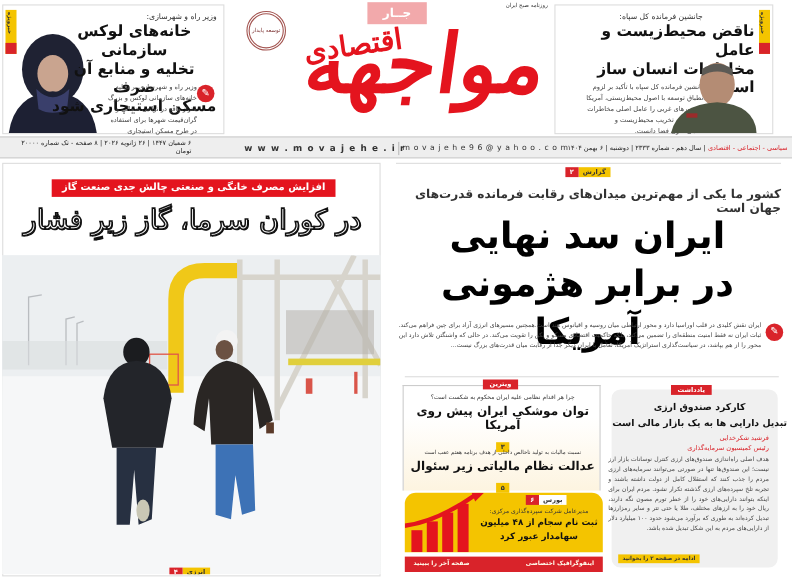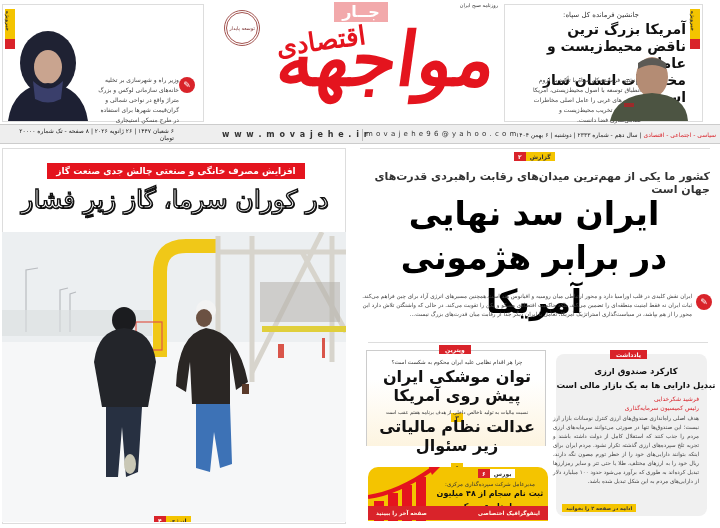--- a/index.html
+++ b/index.html
@@ -35,41 +35,48 @@
       <div class="num"></div>
     </div>
     <div class="abs" style="left:0;bottom:0;width:90px;height:100px;overflow:hidden">
       <svg width="90" height="100" viewBox="0 0 90 100">
         <ellipse cx="45" cy="42" rx="28" ry="32" fill="#1f2233"></ellipse>
         <ellipse cx="45" cy="46" rx="14" ry="17" fill="#c9a48f"></ellipse>
         <path d="M5 100 Q10 65 45 62 Q80 65 85 100 Z" fill="#1d2033"></path>
         <path d="M30 60 Q45 75 60 60 L58 78 Q45 85 32 78 Z" fill="#3a3f6b"></path>
       </svg>
     </div>
+    <div class="abs rtl" style="right:6px;top:6px;width:150px">
+      <div class="kicker">وزیر راه و شهرسازی:</div>
+      <div class="head-b center" style="margin-top:2px">
+        <div>خانه‌های لوکس سازمانی</div>
+        <div>تخلیه و منابع آن صرف</div>
+        <div>مسکن استیجاری شود</div>
+      </div>
+    </div>
     <div class="abs redbadge" style="left:176px;top:72px">✎</div>
     <div class="abs rtl lead" style="left:90px;top:70px;width:86px">وزیر راه و شهرسازی بر تخلیه خانه‌های سازمانی لوکس و بزرگ متراژ واقع در نواحی شمالی و گران‌قیمت شهرها برای استفاده در طرح مسکن استیجاری به‌منظور تأمین مسکن مستاجرها تاکید کرد.</div>
   </div>
 
   <div class="abs" style="left:206px;top:0;width:296px;height:122px">
     <div class="abs" style="left:18px;top:10px;width:36px;height:36px;border-radius:50%;border:3px double #a35450;display:flex;align-items:center;justify-content:center;font-size:5px;color:#7a2f2f;text-align:center">توسعه پایدار</div>
-    <div class="abs" style="left:128px;top:2px;width:54px;height:20px;background:#f2a9ab;color:#fff;font-weight:bold;font-size:16px;text-align:center;line-height:20px">جــار</div>
+    <div class="abs" style="left:128px;top:2px;width:54px;height:20px;background:#f2a9ab;color:#fff;font-weight:bold;font-size:11px;text-align:center;line-height:20px">جــار</div>
     <div class="abs" style="right:4px;top:2px;font-size:5px;color:#333">روزنامه صبح ایران</div>
     <div class="logo-big" style="right:6px;top:14px;font-size:74px;line-height:90px;letter-spacing:-4px;transform:skewX(-8deg)">مواجهه</div>
     <div class="logo-big" style="left:70px;top:26px;font-size:26px;transform:rotate(-8deg)">اقتصادی</div>
   </div>
 
   <div class="topbox" style="left:504px;width:199px">
     <div class="sidetag" style="right:2px;top:4px">
       <div style="writing-mode:vertical-rl;font-size:5px;font-weight:bold;color:#333;padding-top:2px">خبرویژه</div>
       <div class="num"></div>
     </div>
     <div class="abs rtl" style="right:16px;top:6px;width:170px">
       <div class="kicker center">جانشین فرمانده کل سپاه:</div>
       <div class="head-b" style="margin-top:2px">
-        <div>آمریکا بزرگ ترین</div>
         <div>ناقض محیط‌زیست و عامل</div>
         <div>مخاطرات انسان ساز است</div>
       </div>
     </div>
     <div class="abs redbadge" style="left:138px;top:75px">✎</div>
     <div class="abs rtl lead" style="left:28px;top:70px;width:108px">جانشین فرمانده کل سپاه با تأکید بر لزوم انطباق توسعه با اصول محیط‌زیستی، آمریکا و کشورهای غربی را عامل اصلی مخاطرات انسان‌ساز، تخریب محیط‌زیست و نظامی‌سازی فضا دانست.</div>
     <div class="abs" style="right:14px;bottom:0;width:78px;height:72px;overflow:hidden">
       <svg width="78" height="72" viewBox="0 0 78 72">
         <ellipse cx="42" cy="28" rx="16" ry="20" fill="#b48c74"></ellipse>
         <path d="M28 14 Q42 4 56 14 L56 20 Q42 12 28 20 Z" fill="#5c5a55"></path>
@@ -138,45 +145,45 @@
       <span class="pill" style="background:#d9232a;color:#fff">۴</span>
     </div>
   </div>
 
   <div class="abs" style="left:350px;top:148px;width:368px;height:376px">
     <div class="abs" style="left:10px;top:0;width:350px;height:1px;background:#ddd"></div>
     <div class="abs" style="left:164px;top:4px;display:flex;direction:rtl">
       <span class="pill" style="background:#f4c400;color:#333">گزارش</span>
       <span class="pill" style="background:#d9232a;color:#fff">۲</span>
     </div>
-    <div class="abs rtl" style="right:8px;top:22px;width:350px;font-size:11px;font-weight:bold;color:#333">کشور ما  یکی از مهم‌ترین میدان‌های رقابت راهبردی قدرت‌های جهان است</div>
+    <div class="abs rtl" style="right:8px;top:22px;width:350px;font-size:11px;font-weight:bold;color:#333">کشور ما  یکی از مهم‌ترین میدان‌های رقابت فرمانده قدرت‌های جهان است</div>
     <div class="abs center" style="left:0;top:44px;width:368px;font-size:33px;font-weight:bold;line-height:44px;color:#000;direction:rtl;letter-spacing:-1px">
       <div>ایران سد نهایی</div>
       <div>در برابر هژمونی آمریکا</div>
     </div>
     <div class="abs redbadge" style="right:6px;top:146px">✎</div>
     <div class="abs rtl" style="right:26px;top:144px;width:334px;font-size:5.6px;line-height:9px;color:#444">ایران نقش کلیدی در قلب اوراسیا دارد و محور ارتباطی میان روسیه و اقیانوس هند است.همچنین مسیرهای انرژی آزاد برای چین فراهم می‌کند. ثبات ایران نه فقط امنیت منطقه‌ای را تضمین می‌کند، بلکه حاکمیت اقتصادی مسکو و پکن را تقویت می‌کند. در حالی که واشنگتن تلاش دارد این محور را از هم بپاشد، در سیاست‌گذاری استراتژیک آمریکا، تعامل با ایران دیگر جدا از رقابت میان قدرت‌های بزرگ نیست...</div>
     <div class="abs" style="left:18px;top:194px;width:340px;height:1px;background:#ddd"></div>
   </div>
 
   <div class="abs" style="left:366px;top:350px;width:180px;height:96px;border:1px solid #ccc;border-bottom:none;background:linear-gradient(#fff 0%,#fff 30%,#fdf4e0 100%)">
     <div class="abs" style="left:72px;top:-6px;background:#d9232a;color:#fff;font-size:6px;font-weight:bold;padding:1px 6px">ویترین</div>
     <div class="abs rtl center" style="left:0;top:8px;width:180px">
       <div style="font-size:5.5px;color:#333">چرا هر اقدام نظامی علیه ایران محکوم به شکست است؟</div>
-      <div style="font-size:16px;font-weight:bold;color:#111;margin-top:2px">توان موشکی ایران پیش روی آمریکا</div>
+      <div style="font-size:11px;font-weight:bold;color:#111;margin-top:2px">توان موشکی ایران پیش روی آمریکا</div>
       <span class="pill" style="background:#f4c400;color:#333;margin-top:4px">۳</span>
     </div>
     <div class="abs rtl center" style="left:0;top:58px;width:180px">
       <div style="font-size:5px;color:#333">نسبت مالیات به تولید ناخالص داخلی از هدف برنامه هفتم عقب است</div>
-      <div style="font-size:16px;font-weight:bold;color:#111;margin-top:2px">عدالت نظام مالیاتی زیر سئوال</div>
+      <div style="font-size:11px;font-weight:bold;color:#111;margin-top:2px">عدالت نظام مالیاتی زیر سئوال</div>
       <span class="pill" style="background:#f4c400;color:#333;margin-top:3px">۵</span>
     </div>
   </div>
 
-  <div class="abs" style="left:368px;top:467px;width:180px;height:54px;background:#f4c400;border-radius:10px 10px 0 0;overflow:hidden">
+  <div class="abs" style="left:368px;top:448px;width:180px;height:54px;background:#f4c400;border-radius:10px 10px 0 0;overflow:hidden">
     <svg class="abs" style="left:0;top:0" width="80" height="54" viewBox="0 0 80 54">
       <rect x="6" y="34" width="10" height="20" fill="#e4141e"></rect>
       <rect x="20" y="26" width="10" height="28" fill="#e4141e"></rect>
       <rect x="34" y="18" width="10" height="36" fill="#e4141e"></rect>
       <rect x="48" y="10" width="10" height="44" fill="#e4141e"></rect>
       <path d="M0 30 Q30 26 64 2" stroke="#e4141e" stroke-width="4" fill="none"></path>
       <path d="M60 -2 L72 0 L64 8 Z" fill="#e4141e"></path>
     </svg>
     <div class="abs" style="left:110px;top:2px;display:flex;direction:rtl">
       <span class="pill" style="background:#fff;color:#333">بورس</span>

